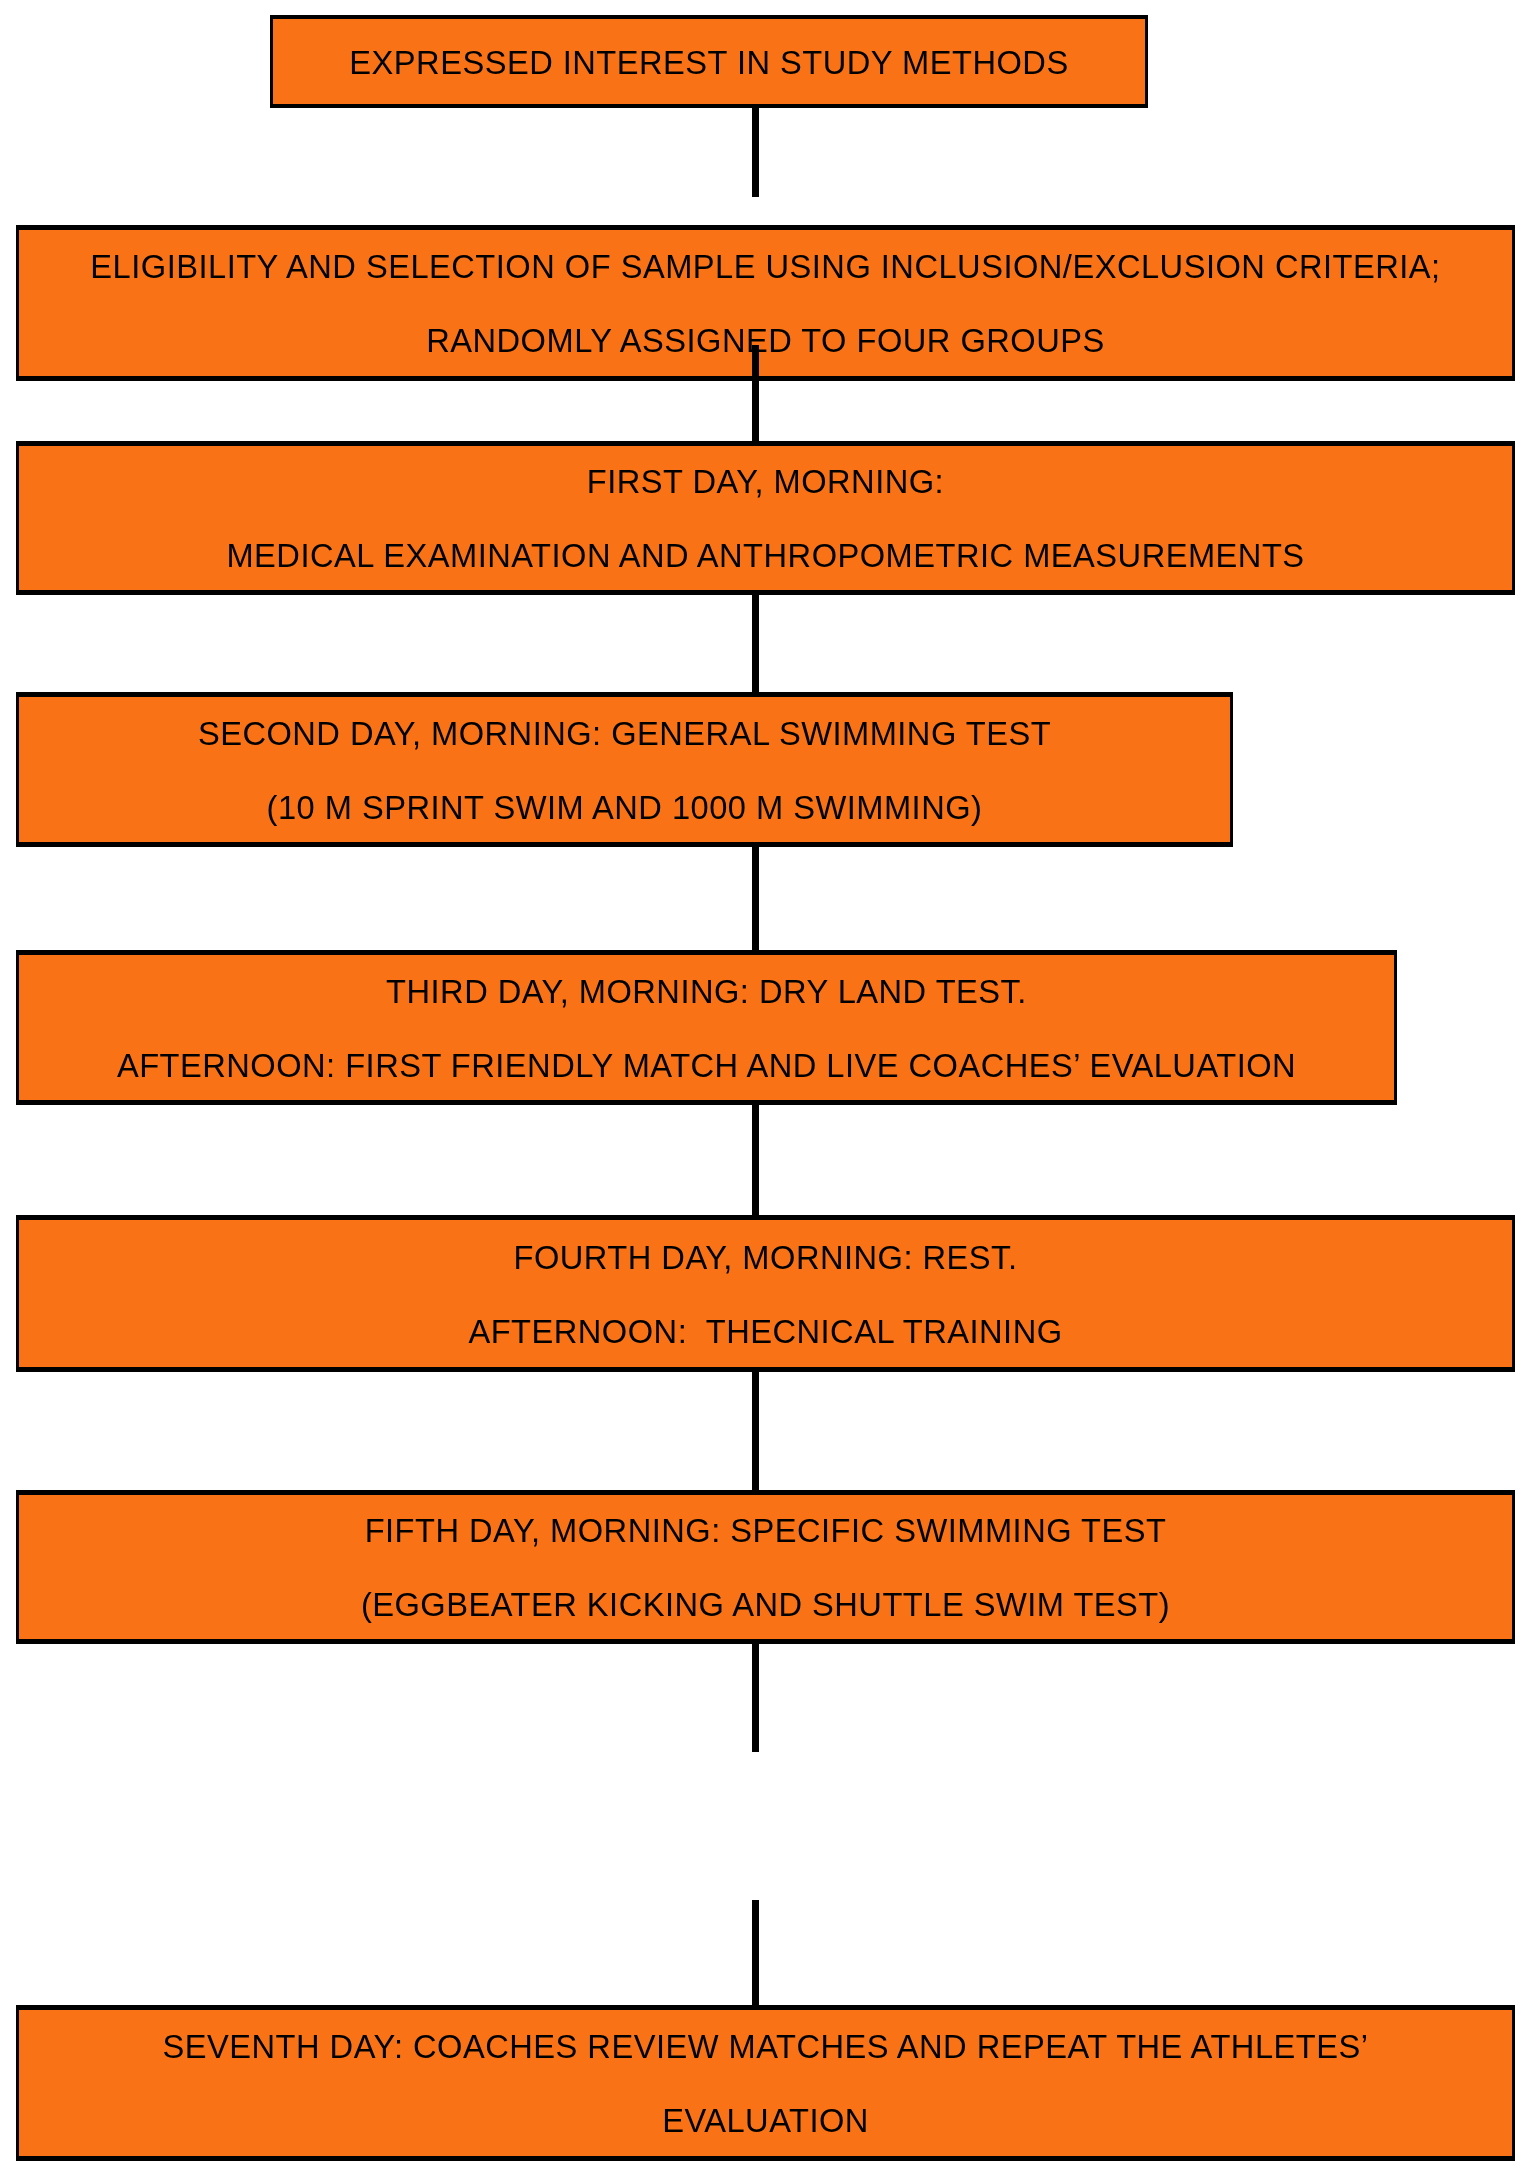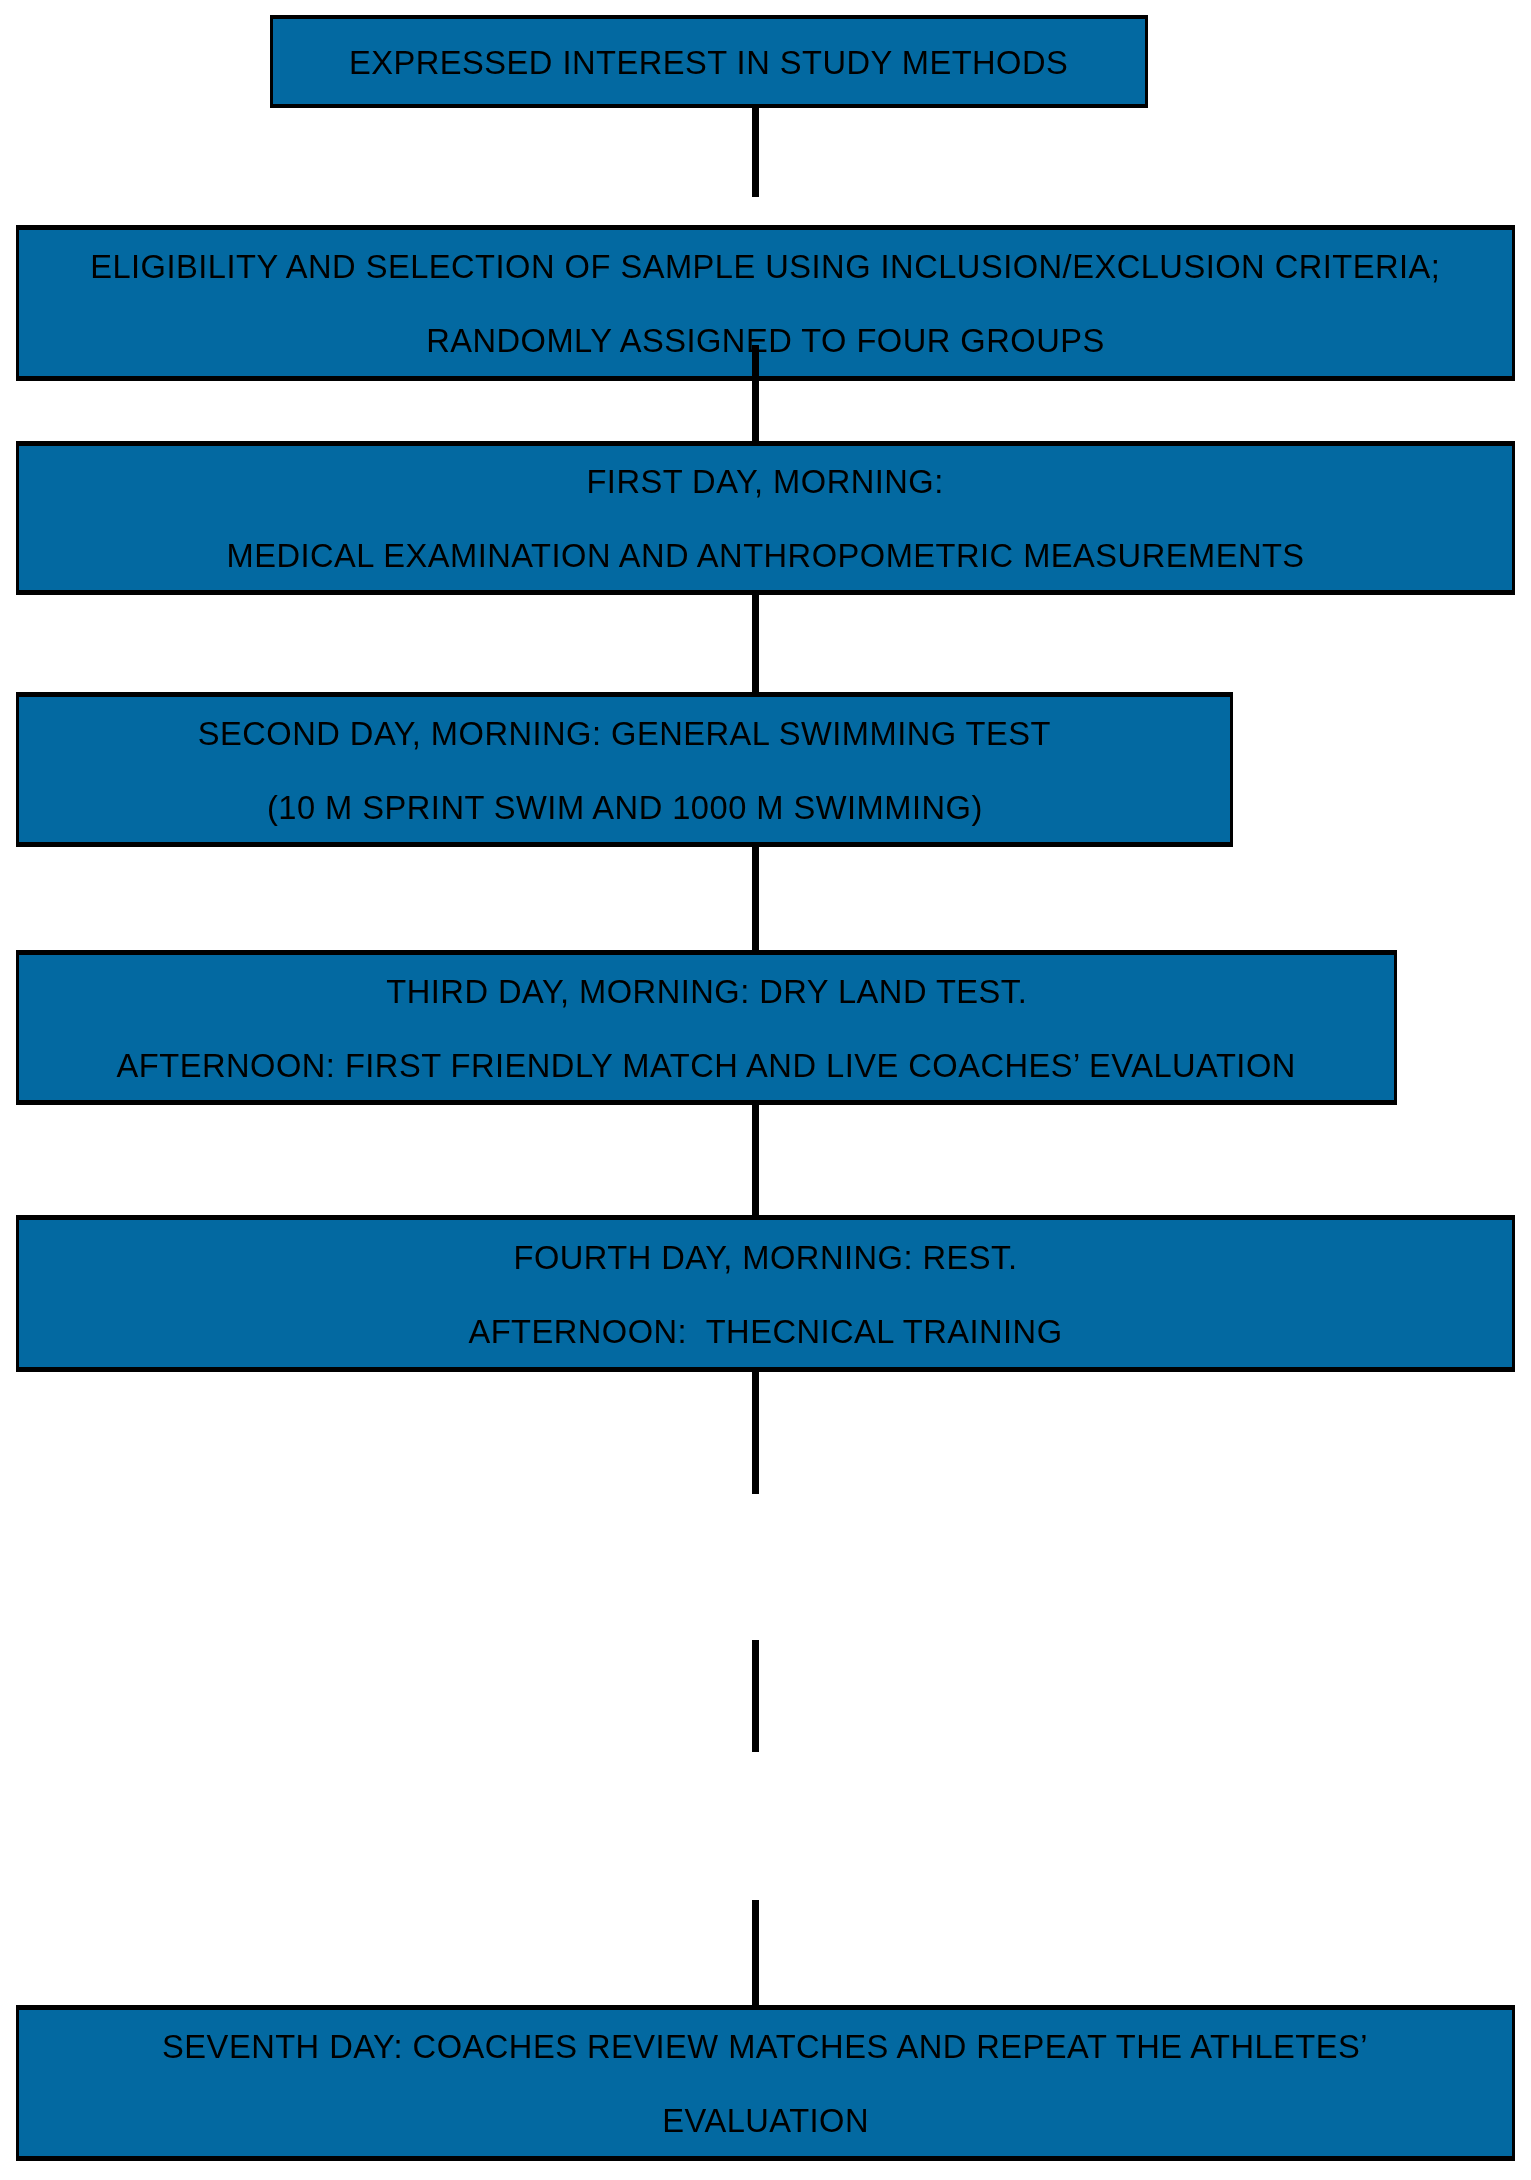--- a/index.html
+++ b/index.html
@@ -13,24 +13,23 @@
     height: 2180px;
     background: #ffffff;
     font-family: "Liberation Sans", sans-serif;
     color: #000000;
   }
   .box {
     position: absolute;
     box-sizing: border-box;
     border: solid #000000;
     border-width: 5px 3px 5px 3px;
-    background: #0369a1;
+    background: #f97316;
     display: flex;
     flex-direction: column;
-    align-items: center;
     justify-content: center;
     gap: 30px;
     text-align: center;
   }
   .line {
     display: block;
     font-size: 34px;
     line-height: 44px;
     letter-spacing: 0.5px;
     white-space: pre-wrap;
@@ -102,20 +101,24 @@
 
   <div class="connector c5"></div>
 
   <div class="box b6">
     <div class="line">FOURTH DAY, MORNING: REST.</div>
     <div class="line">AFTERNOON:  THECNICAL TRAINING</div>
   </div>
 
   <div class="connector c6"></div>
 
+  <div class="box b7">
+    <div class="line">FIFTH DAY, MORNING: SPECIFIC SWIMMING TEST</div>
+    <div class="line">(EGGBEATER KICKING AND SHUTTLE SWIM TEST)</div>
+  </div>
 
   <div class="connector c7"></div>
 
 
   <div class="connector c8"></div>
 
   <div class="box b9">
     <div class="line">SEVENTH DAY: COACHES REVIEW MATCHES AND REPEAT THE ATHLETES’</div>
     <div class="line">EVALUATION</div>
   </div>

